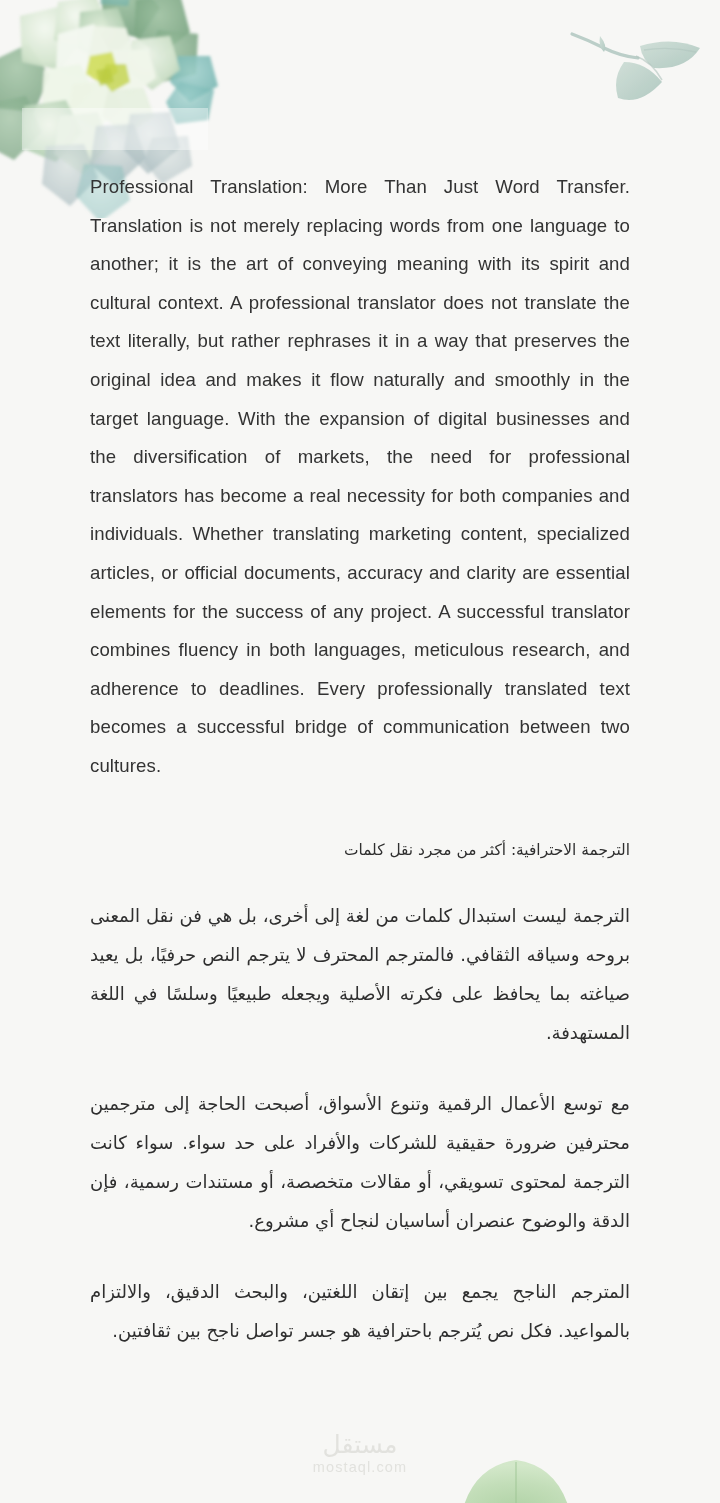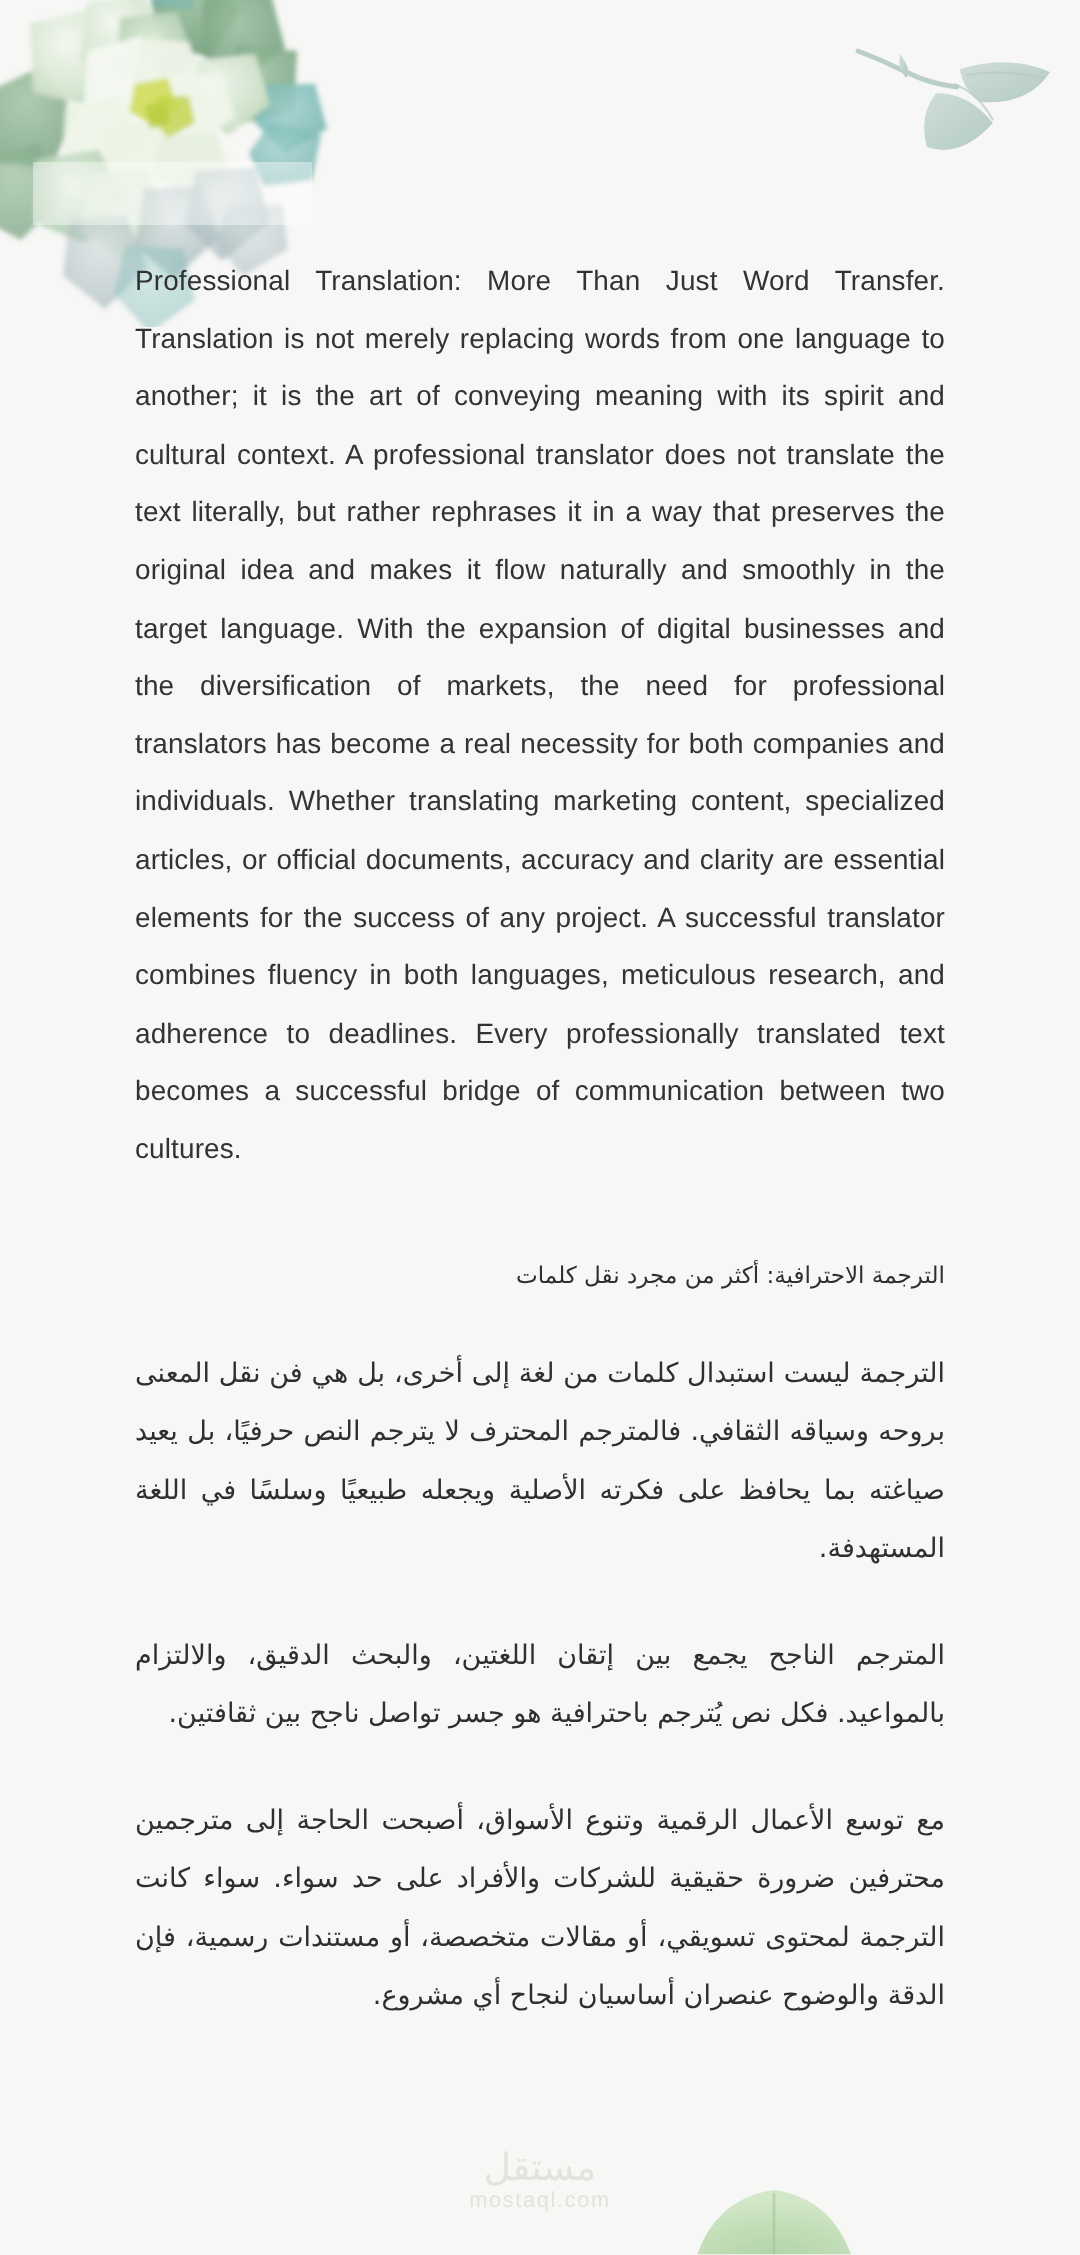--- a/index.html
+++ b/index.html
@@ -231,23 +231,23 @@
   <div class="content">
 
     <p class="en-body">Professional Translation: More Than Just Word Transfer. Translation is not merely replacing words from one language to another; it is the art of conveying meaning with its spirit and cultural context. A professional translator does not translate the text literally, but rather rephrases it in a way that preserves the original idea and makes it flow naturally and smoothly in the target language. With the expansion of digital businesses and the diversification of markets, the need for professional translators has become a real necessity for both companies and individuals. Whether translating marketing content, specialized articles, or official documents, accuracy and clarity are essential elements for the success of any project. A successful translator combines fluency in both languages, meticulous research, and adherence to deadlines. Every professionally translated text becomes a successful bridge of communication between two cultures.</p>
 
     <div class="ar-block">
 
       <p class="ar-heading">الترجمة الاحترافية: أكثر من مجرد نقل كلمات</p>
 
       <p class="ar-para">الترجمة ليست استبدال كلمات من لغة إلى أخرى، بل هي فن نقل المعنى بروحه وسياقه الثقافي. فالمترجم المحترف لا يترجم النص حرفيًا، بل يعيد صياغته بما يحافظ على فكرته الأصلية ويجعله طبيعيًا وسلسًا في اللغة المستهدفة.</p>
 
+      <p class="ar-para">مع توسع الأعمال الرقمية وتنوع الأسواق، أصبحت الحاجة إلى مترجمين محترفين ضرورة حقيقية للشركات والأفراد على حد سواء. سواء كانت الترجمة لمحتوى تسويقي، أو مقالات متخصصة، أو مستندات رسمية، فإن الدقة والوضوح عنصران أساسيان لنجاح أي مشروع.</p>
+
       <p class="ar-para">المترجم الناجح يجمع بين إتقان اللغتين، والبحث الدقيق، والالتزام بالمواعيد. فكل نص يُترجم باحترافية هو جسر تواصل ناجح بين ثقافتين.</p>
-
-      <p class="ar-para">مع توسع الأعمال الرقمية وتنوع الأسواق، أصبحت الحاجة إلى مترجمين محترفين ضرورة حقيقية للشركات والأفراد على حد سواء. سواء كانت الترجمة لمحتوى تسويقي، أو مقالات متخصصة، أو مستندات رسمية، فإن الدقة والوضوح عنصران أساسيان لنجاح أي مشروع.</p>
 
     </div>
   </div>
 
   <div class="deco bottomleaf-wrap">
     <svg viewBox="0 0 190 60" xmlns="http://www.w3.org/2000/svg">
       <defs>
         <radialGradient id="blg" cx="50%" cy="95%" r="85%">
           <stop offset="0%" stop-color="#a8ce9d"></stop>
           <stop offset="60%" stop-color="#bddbb2"></stop>

